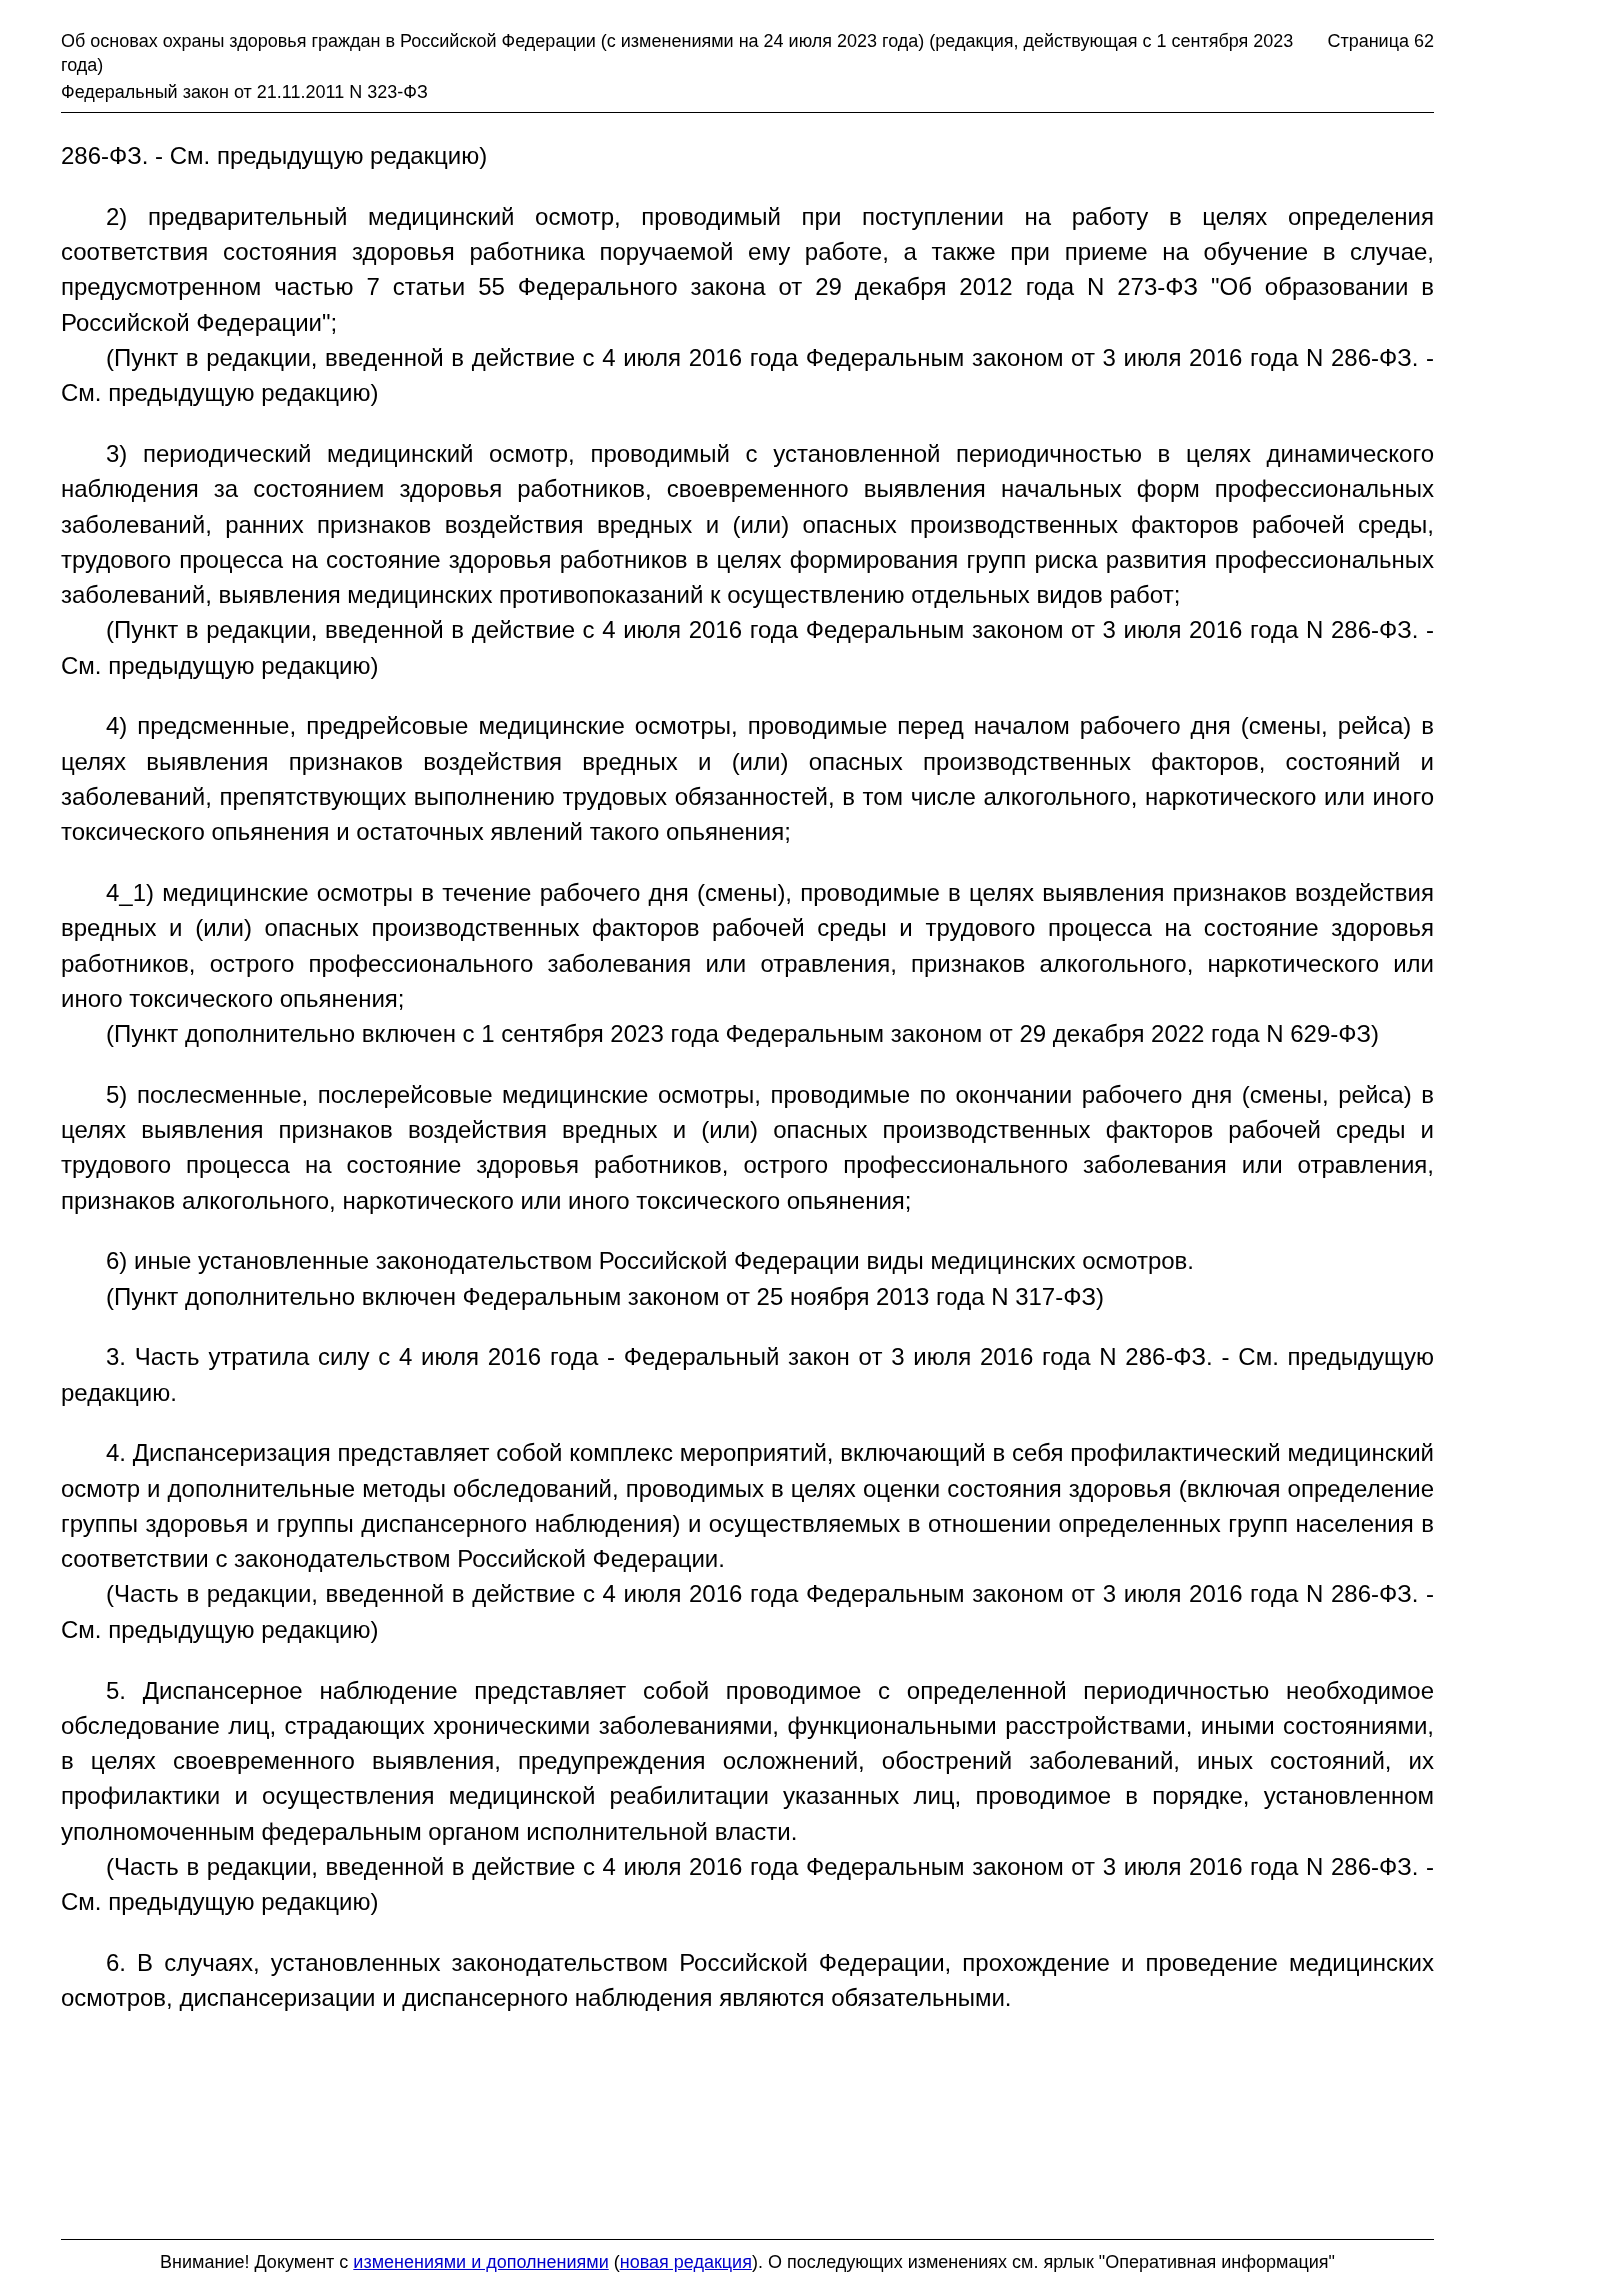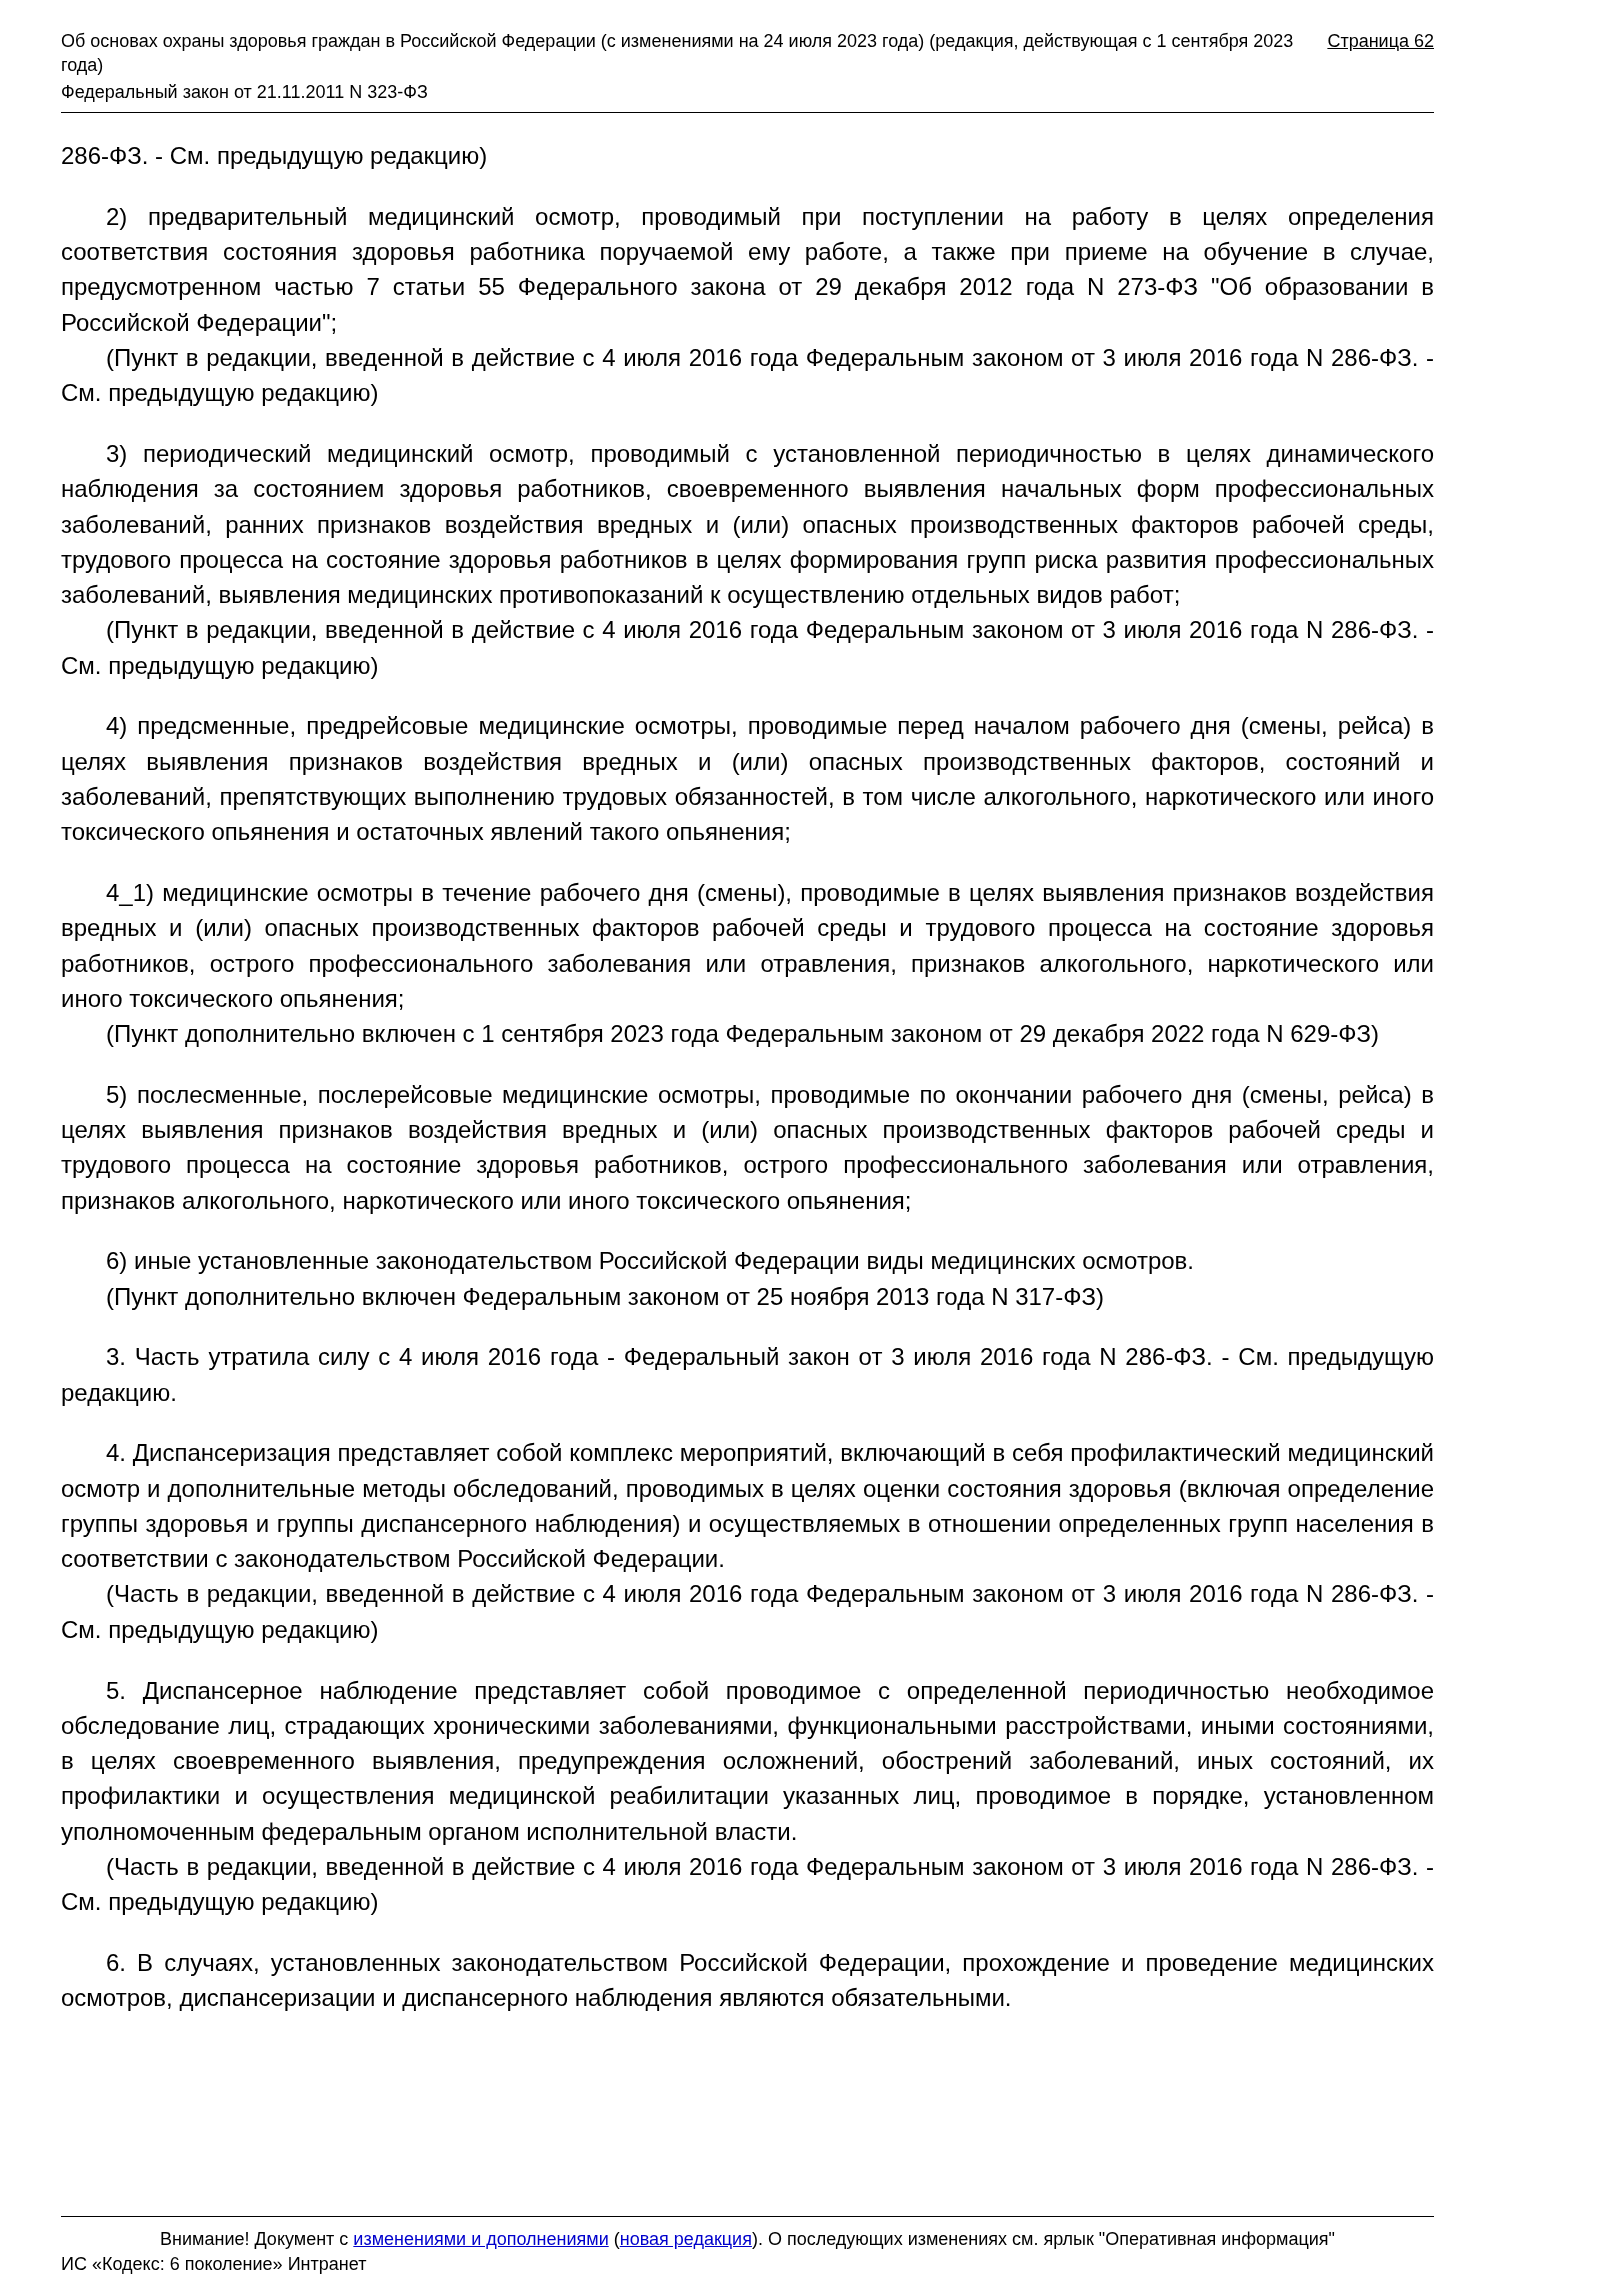--- a/index.html
+++ b/index.html
@@ -34,21 +34,20 @@
     display: block;
   }
   .header-sub {
     display: block;
     margin-top: 2px;
   }
   .header-right {
     white-space: nowrap;
     padding-left: 19.6px;
     font-size: 18px;
-    text-decoration: underline;
   }
   .rule-top {
     border: 0;
     border-top: 1px solid #000;
     margin: 7.8px 0 0 0;
   }
   
   .content {
     margin-top: 25.5px;
     font-size: 24px;
@@ -135,17 +134,16 @@
       <p class="para indent">(Часть в редакции, введенной в действие с 4 июля 2016 года Федеральным законом от 3 июля 2016 года N 286-ФЗ. - См. предыдущую редакцию)</p>
       <div class="spacer"></div>
       <p class="para indent">6. В случаях, установленных законодательством Российской Федерации, прохождение и проведение медицинских осмотров, диспансеризации и диспансерного наблюдения являются обязательными.</p>
     </div>
 
   <div class="footer">
     <hr class="rule-bottom">
     <div class="footer-line1">
       <span>Внимание! Документ с </span><span class="link">изменениями и дополнениями</span><span> (</span><span class="link">новая редакция</span><span>). О последующих изменениях см. ярлык "Оперативная информация"</span>
     </div>
-    <div class="footer-line2">ИС «Кодекс: 6 поколение» Интранет</div>
   </div>
 
 </div>
 
 
 </body></html>

